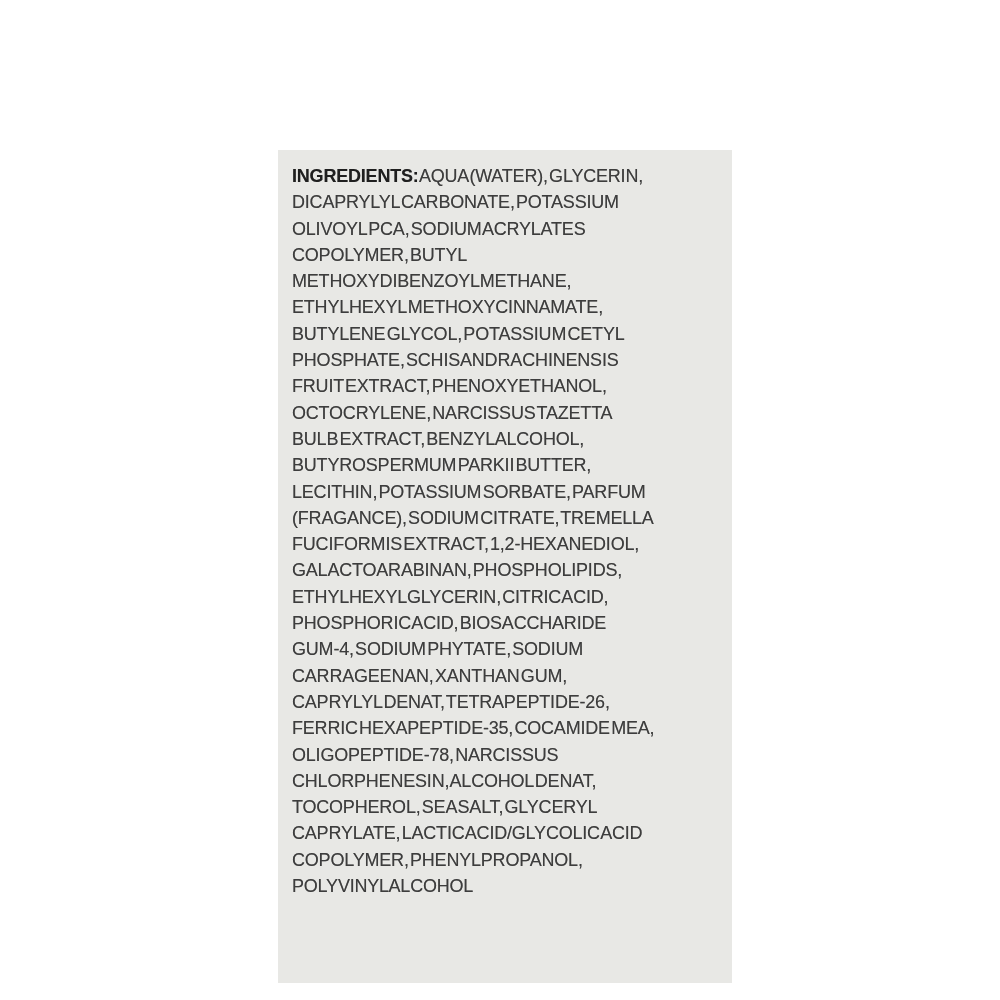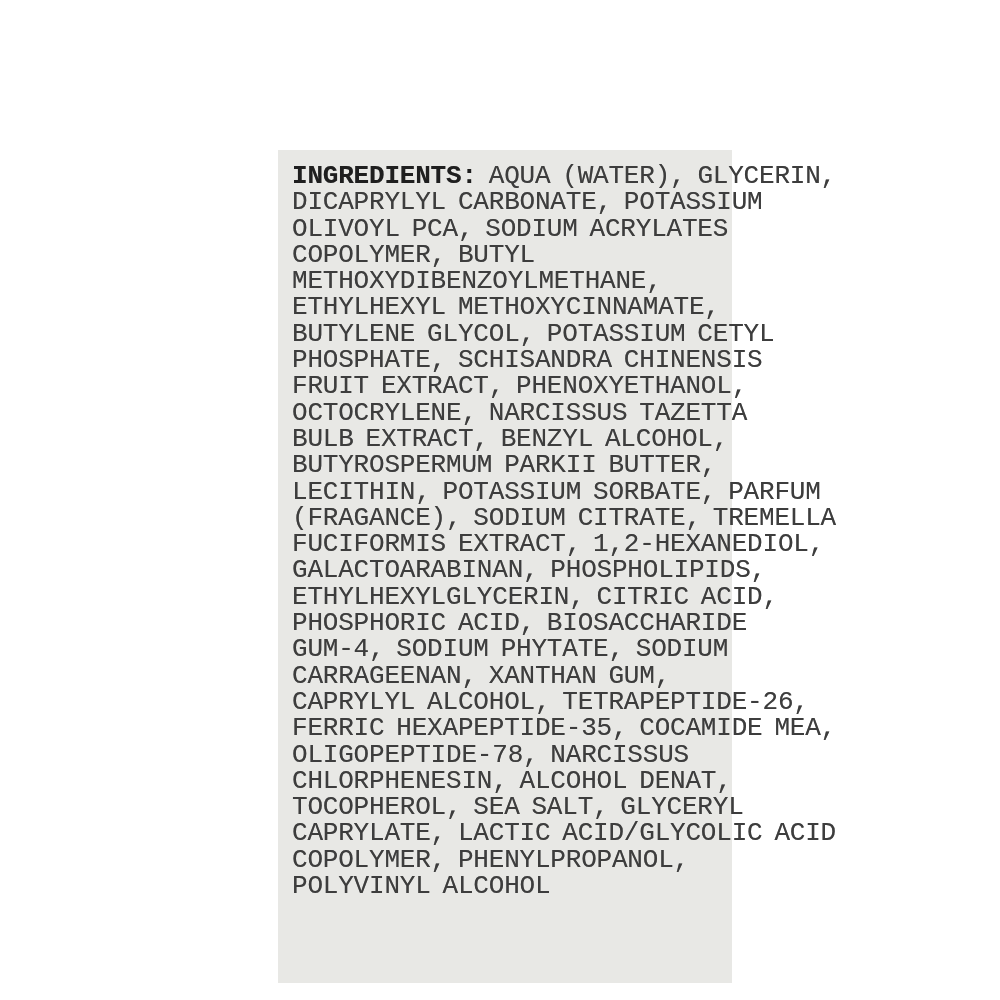--- a/index.html
+++ b/index.html
@@ -19,26 +19,25 @@
     left: 278px;
     top: 150px;
     width: 454px;
     height: 833px;
     background: #e8e8e5;
     box-sizing: border-box;
     padding: 13px 10px 0 14px;
   }
   .ingredients-text {
     color: #3d3d3d;
-    font-size: 26px;
+    font-size: 18px;
     line-height: 26.3px;
     letter-spacing: -0.2px;
     word-spacing: -3.5px;
     text-shadow: 0 0 0.6px rgba(70,70,70,0.55);
-    font-family: Liberation Mono, monospace;
   }
   .line {
     white-space: nowrap;
   }
   .heading {
     font-weight: bold;
     color: #1f1f1f;
   }
 </style>
 </head>
@@ -81,21 +80,21 @@
 
 
         <div class="line">ETHYLHEXYLGLYCERIN, CITRIC ACID,</div>
 
         <div class="line">PHOSPHORIC ACID, BIOSACCHARIDE</div>
 
         <div class="line">GUM-4, SODIUM PHYTATE, SODIUM</div>
 
         <div class="line">CARRAGEENAN, XANTHAN GUM,</div>
 
-        <div class="line">CAPRYLYL ALCOHOL, TETRAPEPTIDE-26,</div>
+        <div class="line">CAPRYLYL DENAT, TETRAPEPTIDE-26,</div>
 
         <div class="line">FERRIC HEXAPEPTIDE-35, COCAMIDE MEA,</div>
 
 
         <div class="line">OLIGOPEPTIDE-78, NARCISSUS</div>
 
 
         <div class="line">CHLORPHENESIN, ALCOHOL DENAT,</div>
 
         <div class="line">TOCOPHEROL, SEA SALT, GLYCERYL</div>

